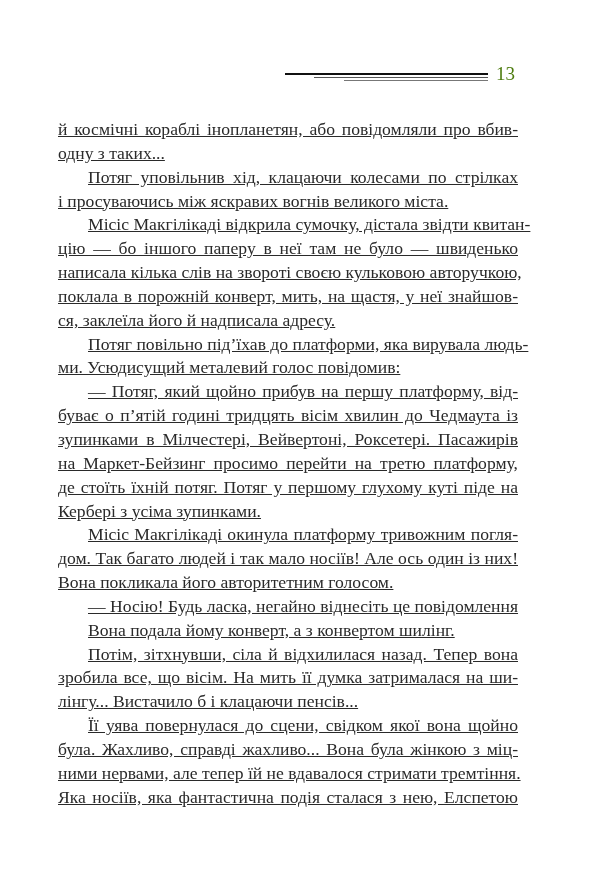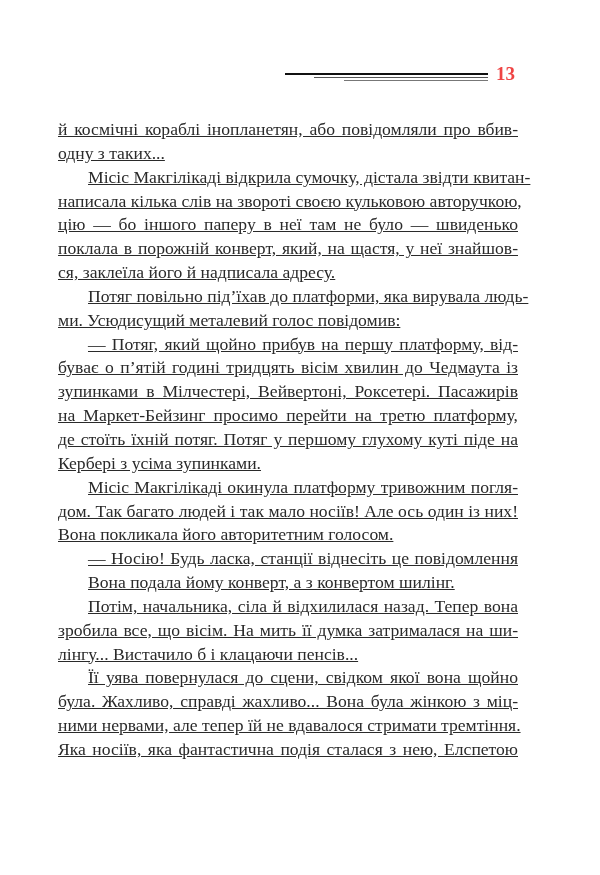--- a/index.html
+++ b/index.html
@@ -3,58 +3,60 @@
 <meta charset="utf-8">
 <style>
   html, body { margin: 0; padding: 0; background: #ffffff; }
   body { width: 600px; height: 875px; position: relative; overflow: hidden; }
   .page { position: absolute; left: 0; top: 0; width: 600px; height: 875px; background: #fff; }
   .header { position: absolute; left: 0; top: 0; width: 600px; height: 100px; }
   .rule { position: absolute; height: 0; }
   .rule-1 { left: 285px; width: 203px; top: 73px; border-top: 2px solid #111; }
   .rule-2 { left: 314px; width: 174px; top: 77px; border-top: 1px solid #555; }
   .rule-3 { left: 344px; width: 144px; top: 80px; border-top: 1px solid #777; }
-  .page-number { position: absolute; left: 496px; top: 63px; font-family: "Liberation Serif", serif; font-size: 19px; color: #ef4444; font-weight: bold; }
+  .page-number { position: absolute; left: 496px; top: 63px; font-family: "Liberation Serif", serif; font-size: 19px; color: #4d7c0f; }
   .body-text { position: absolute; left: 58px; top: 118px; width: 460px; font-family: "Liberation Serif", serif; font-size: 17.6px; line-height: 23.85px; color: #2a2a2a; }
   .line { display: block; white-space: nowrap; text-align: justify; text-align-last: justify; height: 23.85px; text-decoration: underline; }
   .line.last { text-align-last: left; }
   .line.indent { padding-left: 30px; }
 </style>
 </head>
 <body>
 
 <div class="page">
   <div class="header">
     <div class="rule rule-1"></div>
     <div class="rule rule-2"></div>
     <div class="rule rule-3"></div>
     <span class="page-number">13</span>
   </div>
   <div class="body-text" id="body-text">
       <span class="line">й космічні кораблі інопланетян, або повідомляли про вбив-</span>
       <span class="line last">одну з таких...</span>
+      <span class="line indent">Потяг уповільнив хід, клацаючи колесами по стрілках</span>
+      <span class="line last">і просуваючись між яскравих вогнів великого міста.</span>
       <span class="line indent">Місіс Макгілікаді відкрила сумочку, дістала звідти квитан-</span>
+      <span class="line">цію — бо іншого паперу в неї там не було — швиденько</span>
       <span class="line">написала кілька слів на звороті своєю кульковою авторучкою,</span>
-      <span class="line">цію — бо іншого паперу в неї там не було — швиденько</span>
-      <span class="line">поклала в порожній конверт, який, на щастя, у неї знайшов-</span>
+      <span class="line">поклала в порожній конверт, мить, на щастя, у неї знайшов-</span>
       <span class="line last">ся, заклеїла його й надписала адресу.</span>
       <span class="line indent">Потяг повільно під’їхав до платформи, яка вирувала людь-</span>
       <span class="line last">ми. Усюдисущий металевий голос повідомив:</span>
       <span class="line indent">— Потяг, який щойно прибув на першу платформу, від-</span>
       <span class="line">буває о п’ятій годині тридцять вісім хвилин до Чедмаута із</span>
       <span class="line">зупинками в Мілчестері, Вейвертоні, Роксетері. Пасажирів</span>
       <span class="line">на Маркет-Бейзинг просимо перейти на третю платформу,</span>
       <span class="line">де стоїть їхній потяг. Потяг у першому глухому куті піде на</span>
       <span class="line last">Кербері з усіма зупинками.</span>
       <span class="line indent">Місіс Макгілікаді окинула платформу тривожним погля-</span>
       <span class="line">дом. Так багато людей і так мало носіїв! Але ось один із них!</span>
       <span class="line last">Вона покликала його авторитетним голосом.</span>
-      <span class="line indent">— Носію! Будь ласка, станції віднесіть це повідомлення</span>
+      <span class="line indent">— Носію! Будь ласка, негайно віднесіть це повідомлення</span>
       <span class="line indent last">Вона подала йому конверт, а з конвертом шилінг.</span>
-      <span class="line indent">Потім, начальника, сіла й відхилилася назад. Тепер вона</span>
+      <span class="line indent">Потім, зітхнувши, сіла й відхилилася назад. Тепер вона</span>
       <span class="line">зробила все, що вісім. На мить її думка затрималася на ши-</span>
       <span class="line last">лінгу... Вистачило б і клацаючи пенсів...</span>
       <span class="line indent">Її уява повернулася до сцени, свідком якої вона щойно</span>
       <span class="line">була. Жахливо, справді жахливо... Вона була жінкою з міц-</span>
       <span class="line">ними нервами, але тепер їй не вдавалося стримати тремтіння.</span>
       <span class="line">Яка носіїв, яка фантастична подія сталася з нею, Елспетою</span>
     </div>
 </div>
 
 </body></html>

